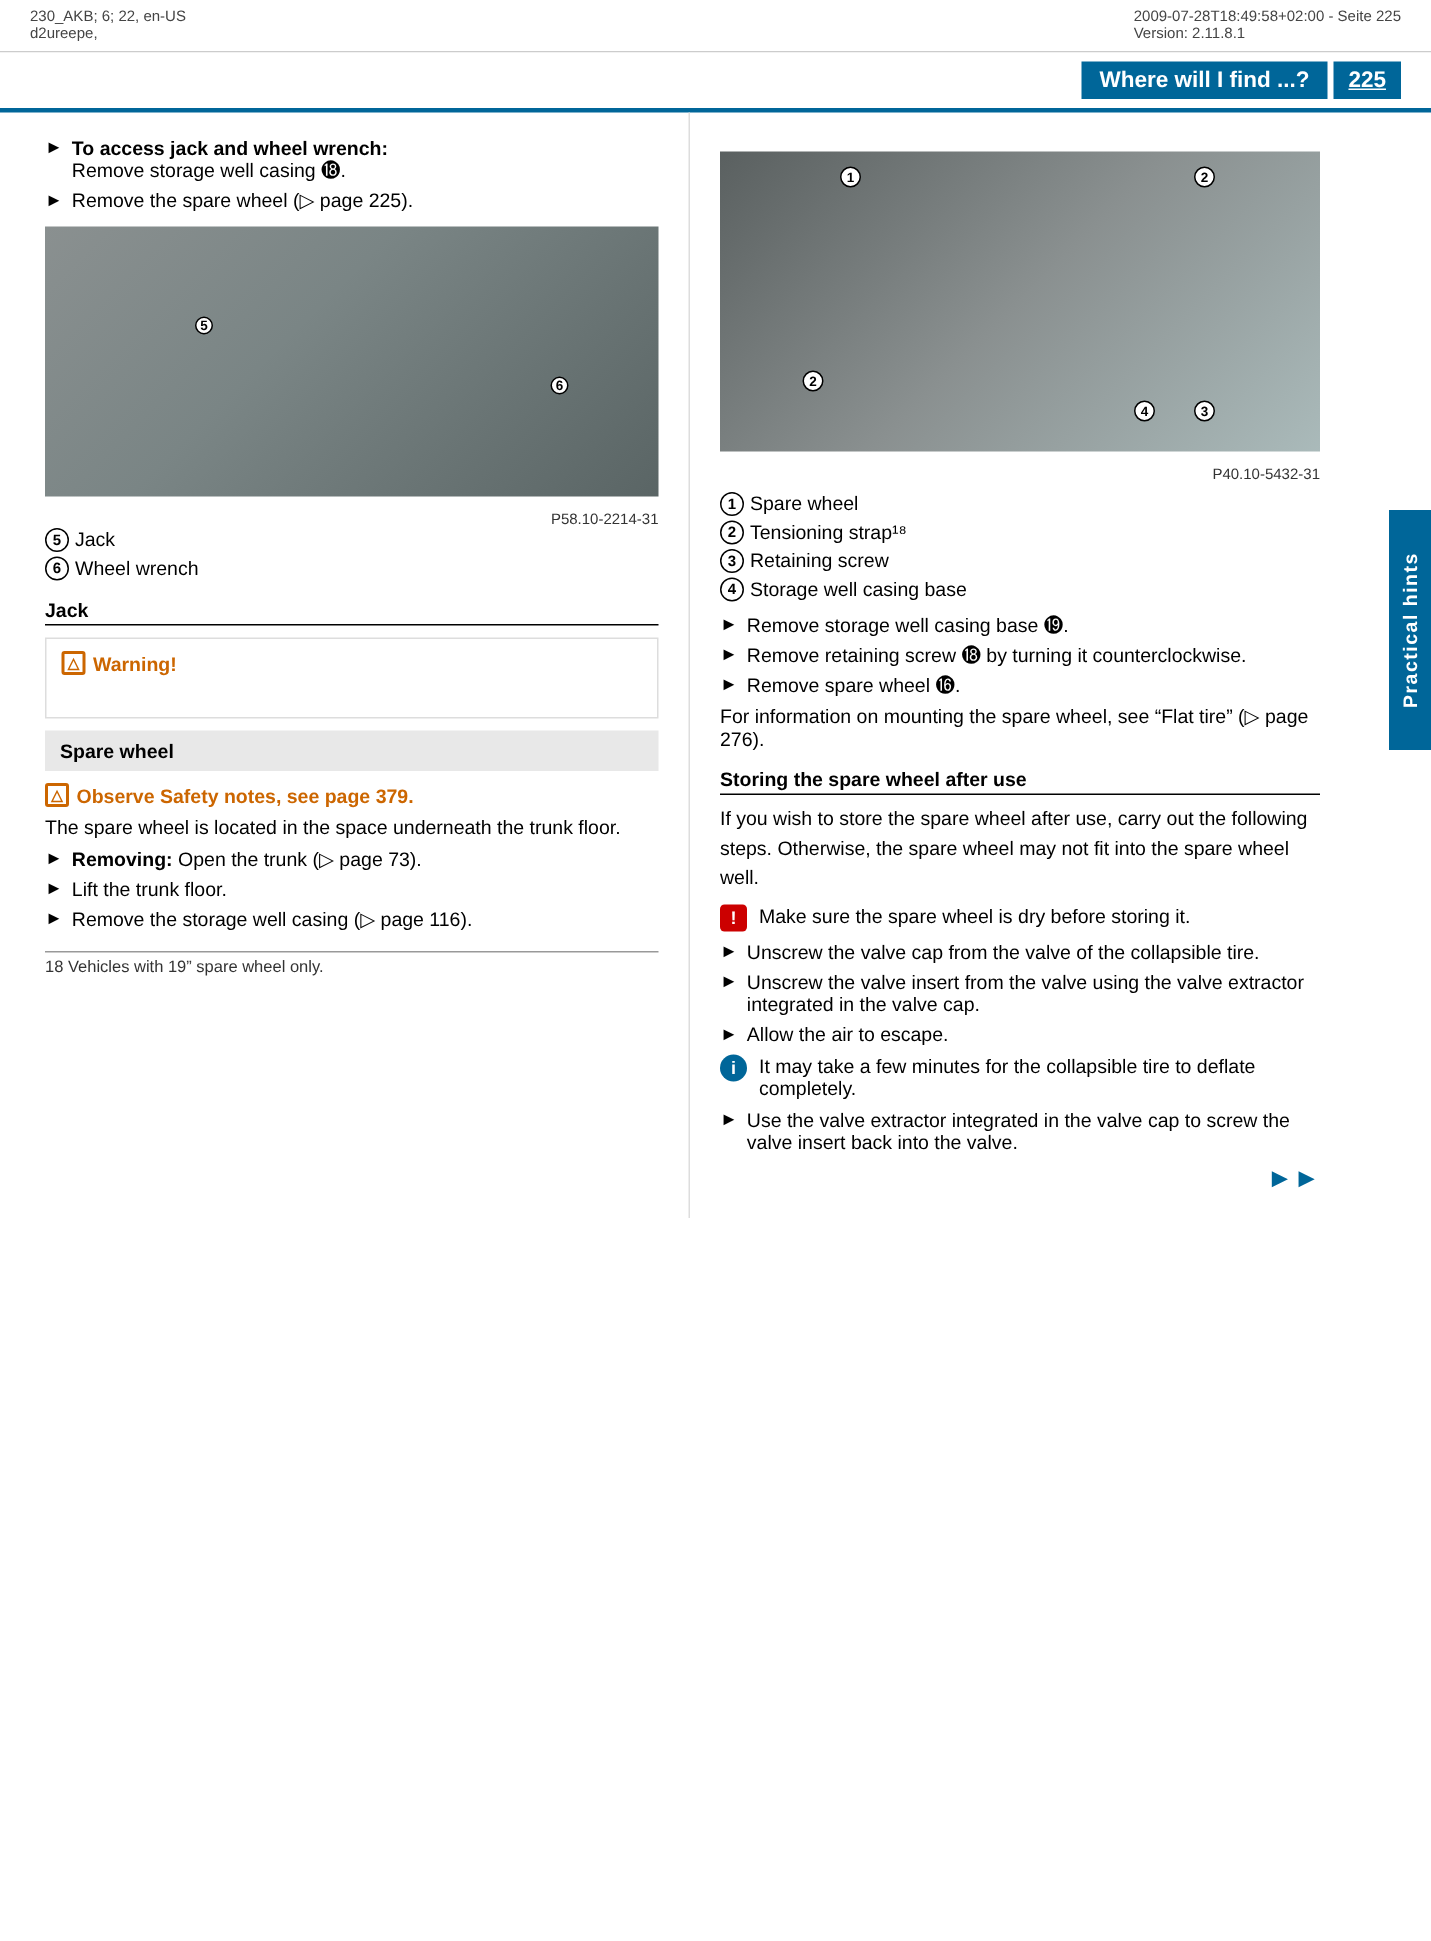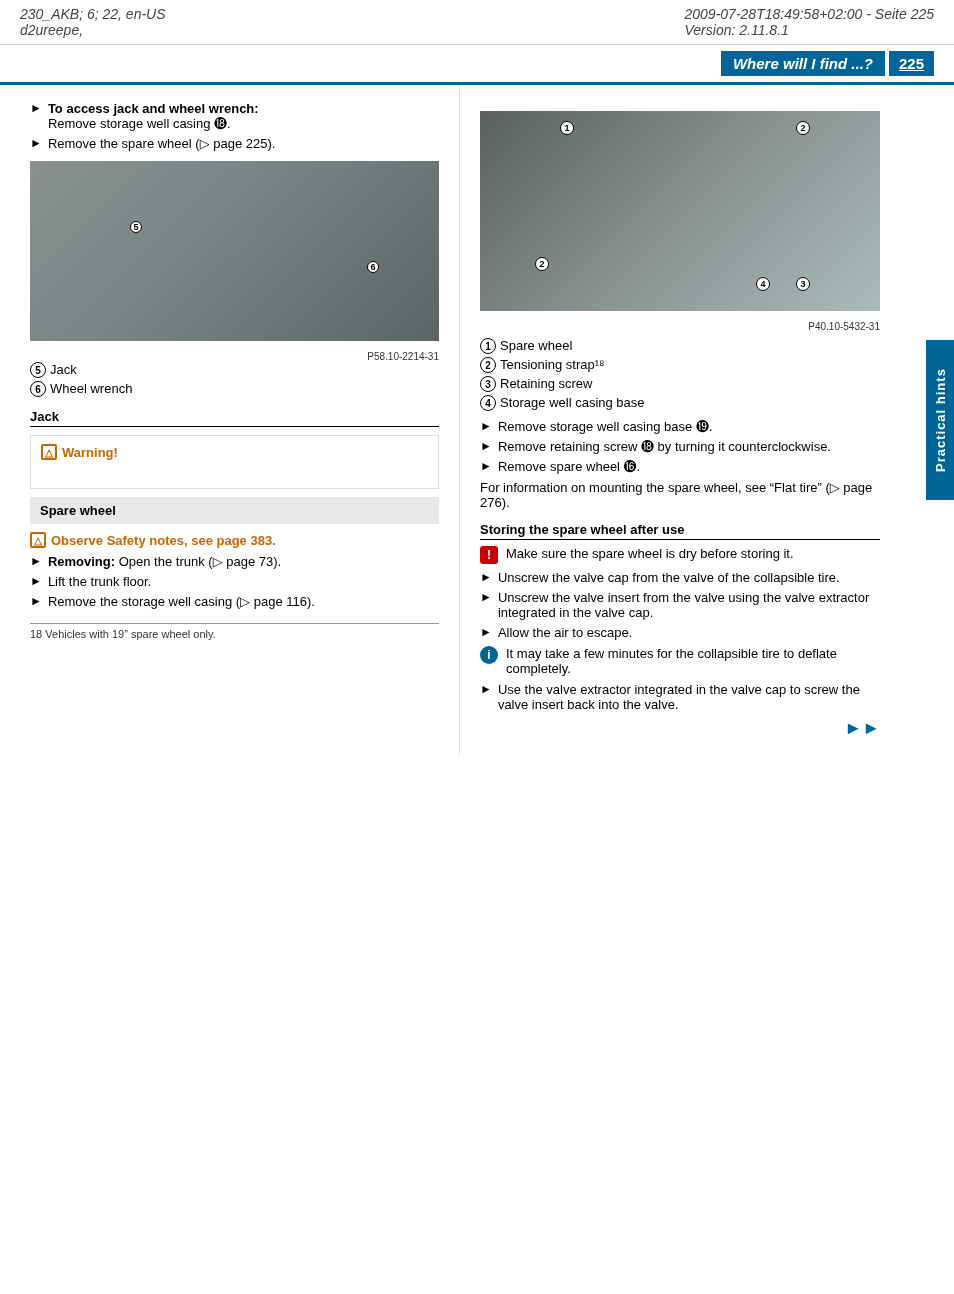--- a/index.html
+++ b/index.html
@@ -11,24 +11,23 @@
       width: 954px;
       min-height: 1294px;
       position: relative;
     }
 
     
     .meta-bar {
       display: flex;
       justify-content: space-between;
       padding: 6px 20px;
-      font-size: 14px;
+      font-size: 10px;
       color: #444;
       border-bottom: 1px solid #ccc;
-      font-style: italic;
     }
 
     
     .page-header {
       display: flex;
       justify-content: flex-end;
       align-items: center;
       background: #fff;
       border-bottom: 3px solid #006699;
       padding: 6px 20px 6px 0;
@@ -38,21 +37,20 @@
       display: flex;
       align-items: center;
       gap: 0;
     }
     .header-title {
       background: #006699;
       color: #fff;
       font-weight: bold;
       font-size: 15px;
       padding: 4px 12px;
-      font-style: italic;
     }
     .header-page-num {
       background: #006699;
       color: #fff;
       font-weight: bold;
       font-size: 15px;
       padding: 4px 10px;
       margin-left: 4px;
       text-decoration: underline;
     }
@@ -351,23 +349,24 @@
         <span class="warning-icon">△</span>
         <span>Warning!</span>
       </div>
       <br>
     </div>
 
     <div class="note-box">Spare wheel</div>
 
     <div class="safety-note">
       <span class="warning-icon">△</span>
-      <span>Observe Safety notes, see page 383.</span>
-    </div>
-
+      <span>Observe Safety notes, see page 379.</span>
+    </div>
+
+    <p style="margin-bottom:6px;">The spare wheel is located in the space underneath the trunk floor.</p>
 
     <div class="bold-arrow">
       <span class="arrow">►</span>
       <p><strong>Removing:</strong> <span>Open the trunk (▷ page 73).</span></p>
     </div>
 
     <div class="arrow-bullet">
       <span class="arrow">►</span>
       <p>Lift the trunk floor.</p>
     </div>
@@ -422,20 +421,21 @@
 
     <div class="arrow-bullet">
       <span class="arrow">►</span>
       <p>Remove spare wheel ⓰.</p>
     </div>
 
     <p style="margin:6px 0 10px 0; font-size:13px;">For information on mounting the spare wheel, see “Flat tire” (▷ page 276).</p>
 
     <div class="section-title">Storing the spare wheel after use</div>
 
+    <p style="margin-bottom:8px; font-size:13px; line-height:1.5;">If you wish to store the spare wheel after use, carry out the following steps. Otherwise, the spare wheel may not fit into the spare wheel well.</p>
 
     <div class="notice-bullet">
       <span class="notice-icon">!</span>
       <p style="font-size:13px;">Make sure the spare wheel is dry before storing it.</p>
     </div>
 
     <div class="arrow-bullet" style="margin-top:4px;">
       <span class="arrow">►</span>
       <p>Unscrew the valve cap from the valve of the collapsible tire.</p>
     </div>

